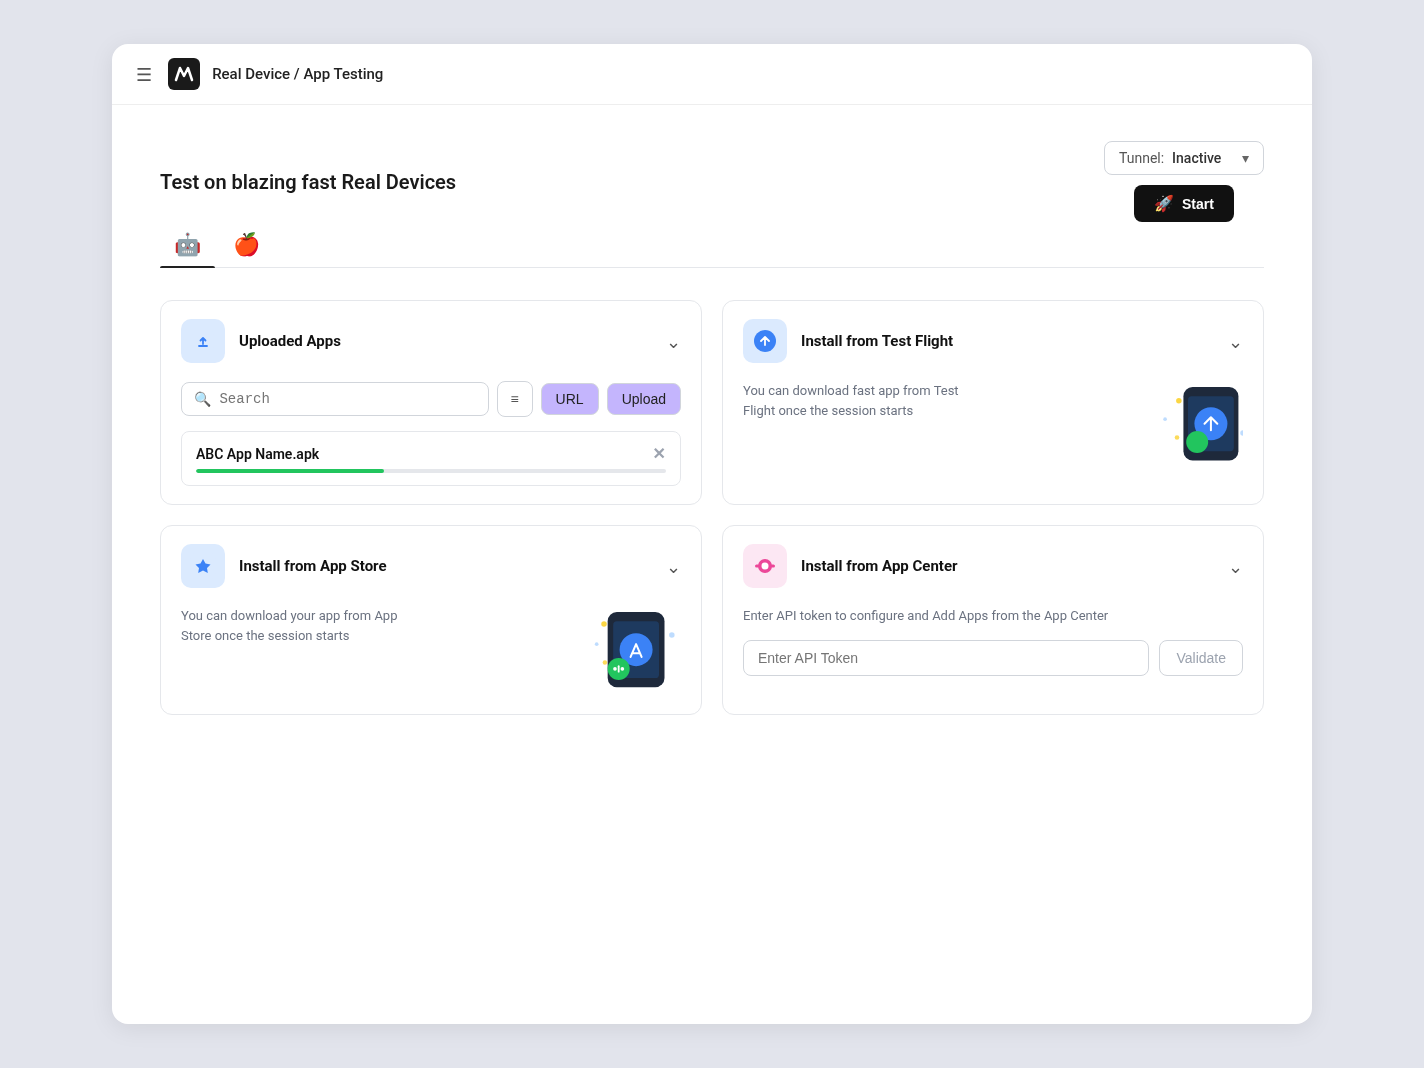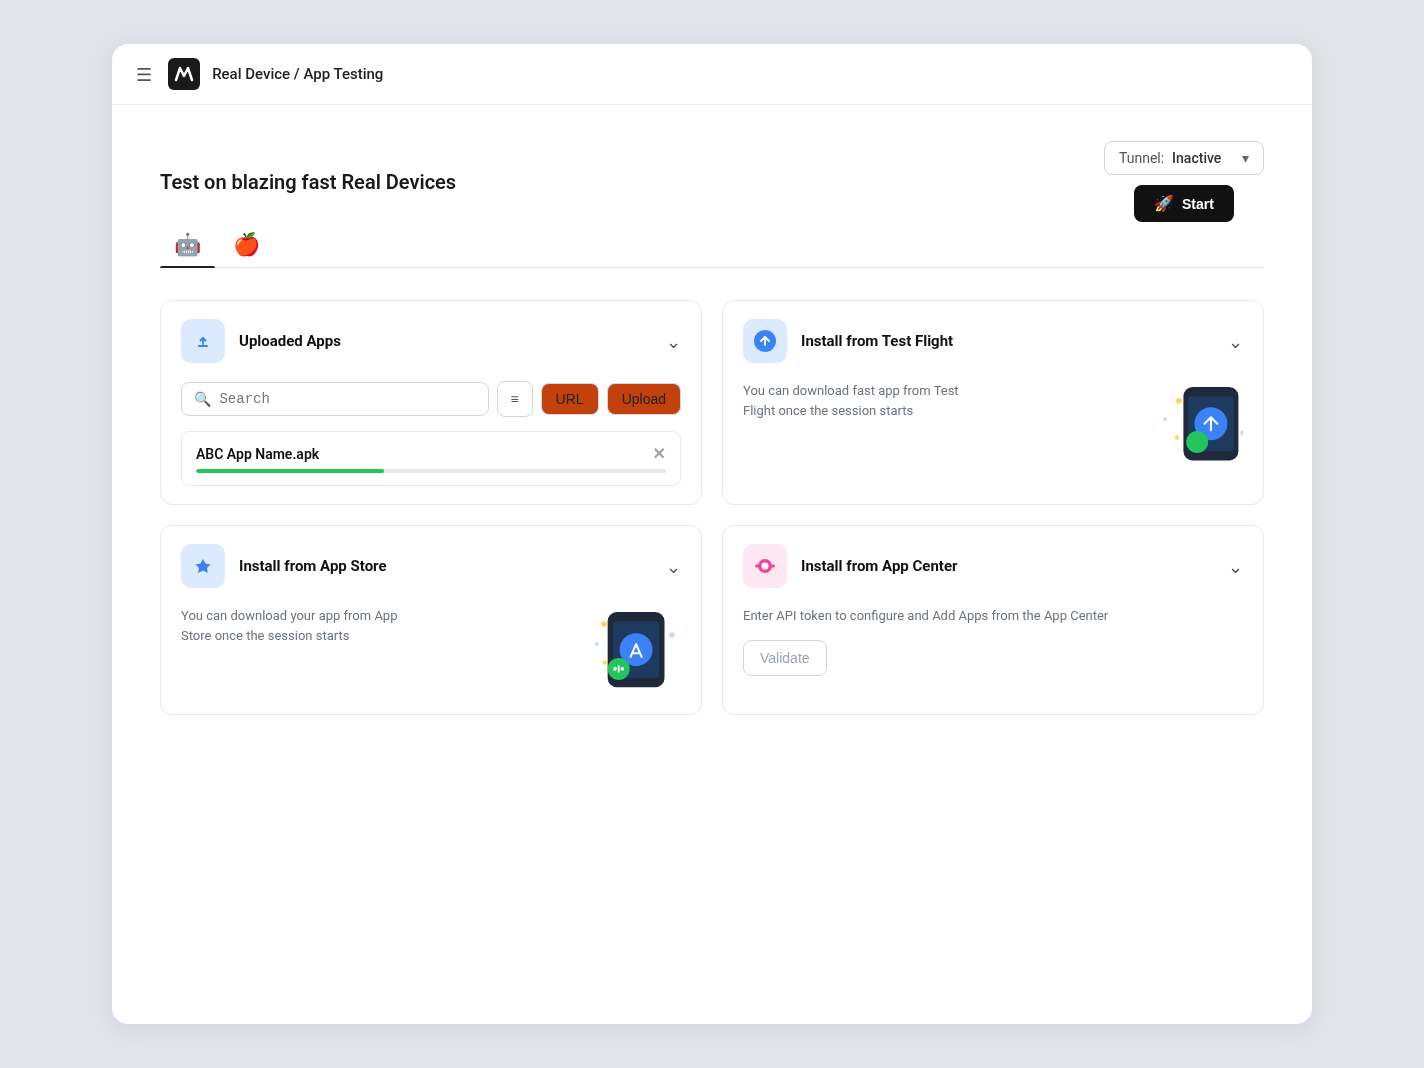--- a/index.html
+++ b/index.html
@@ -216,21 +216,21 @@
       font-size: 14px;
       color: #555;
     }
     .url-btn, .upload-btn {
       border: 1px solid #d1d5db;
       border-radius: 8px;
       padding: 7px 14px;
       font-size: 14px;
       font-weight: 500;
       cursor: pointer;
-      background: #c2410c;
+      background: #c4b5fd;
       color: #222;
     }
 
     
     .app-file-item {
       border: 1px solid #e5e7eb;
       border-radius: 8px;
       padding: 12px 14px;
     }
     .app-file-name {
@@ -482,20 +482,21 @@
                 <rect x="18" y="11.5" width="5" height="3" rx="1.5" fill="#ec4899"></rect>
               </svg>
             </div>
             <span class="card-title">Install from App Center</span>
           </div>
           <span class="card-chevron">⌄</span>
         </div>
         <div class="card-body">
           <p class="card-desc-top">Enter API token to configure and Add Apps from the App Center</p>
           <div class="api-token-row">
+            <input class="api-token-input" type="text" placeholder="Enter API Token" style="">
             <button class="validate-btn">Validate</button>
           </div>
         </div>
       </div>
 
     </div>
   </div>
 </div>
 
 </body></html>

